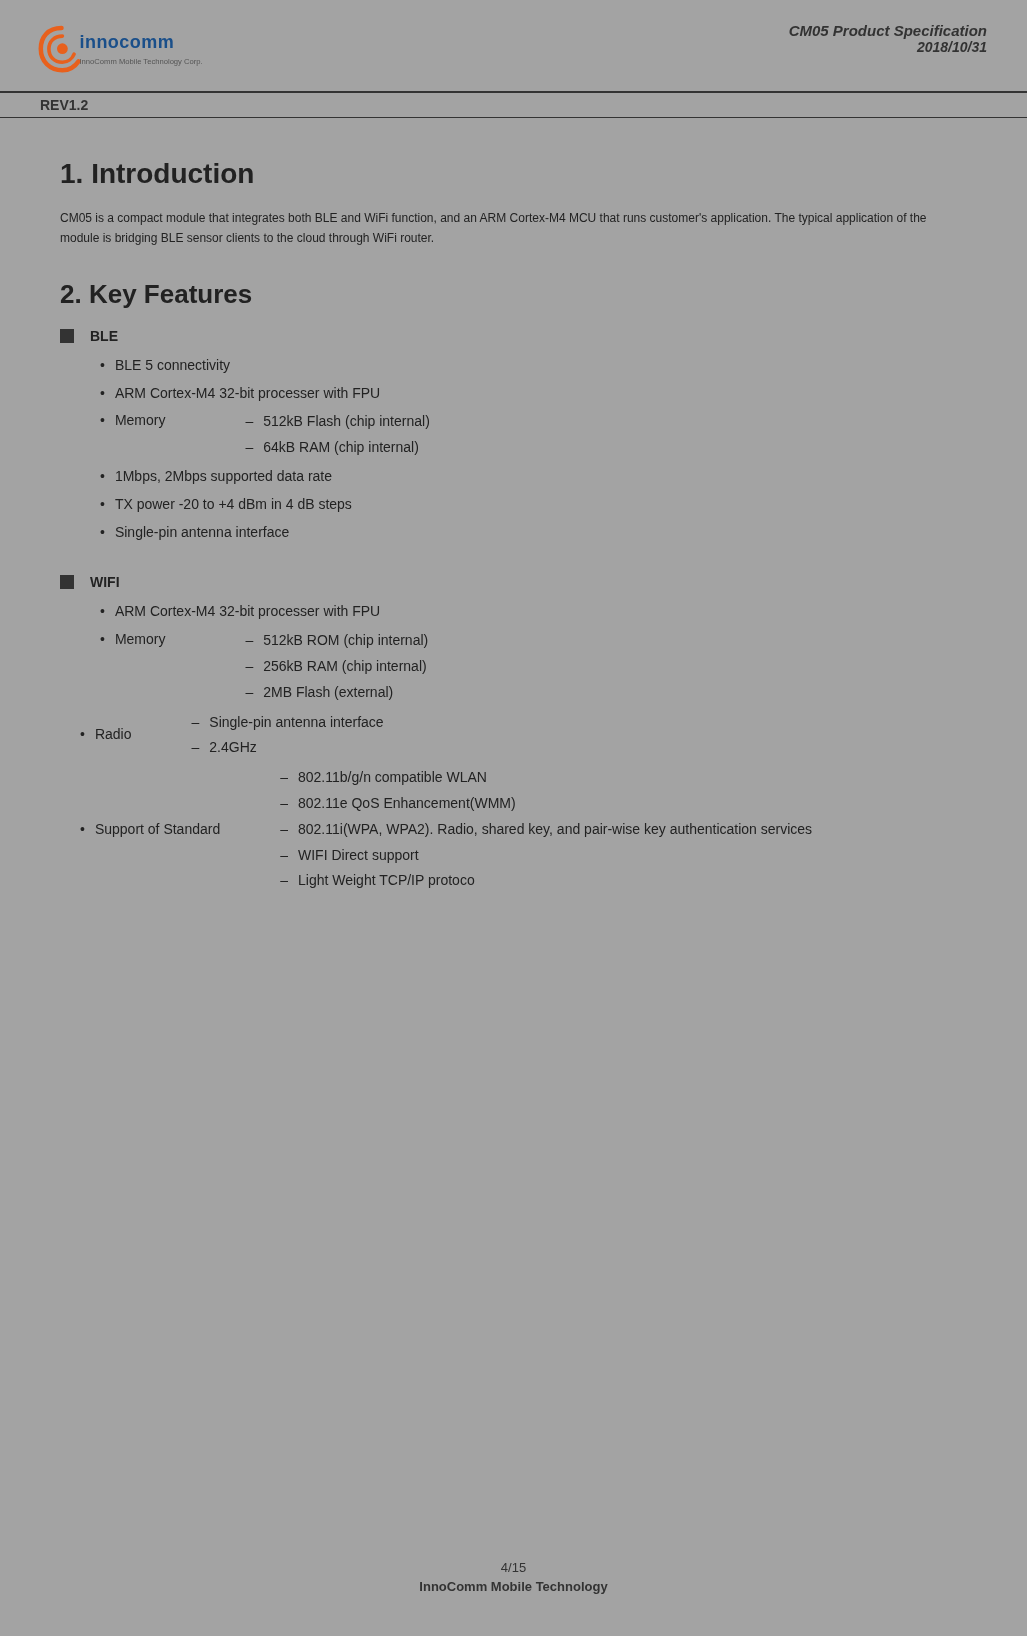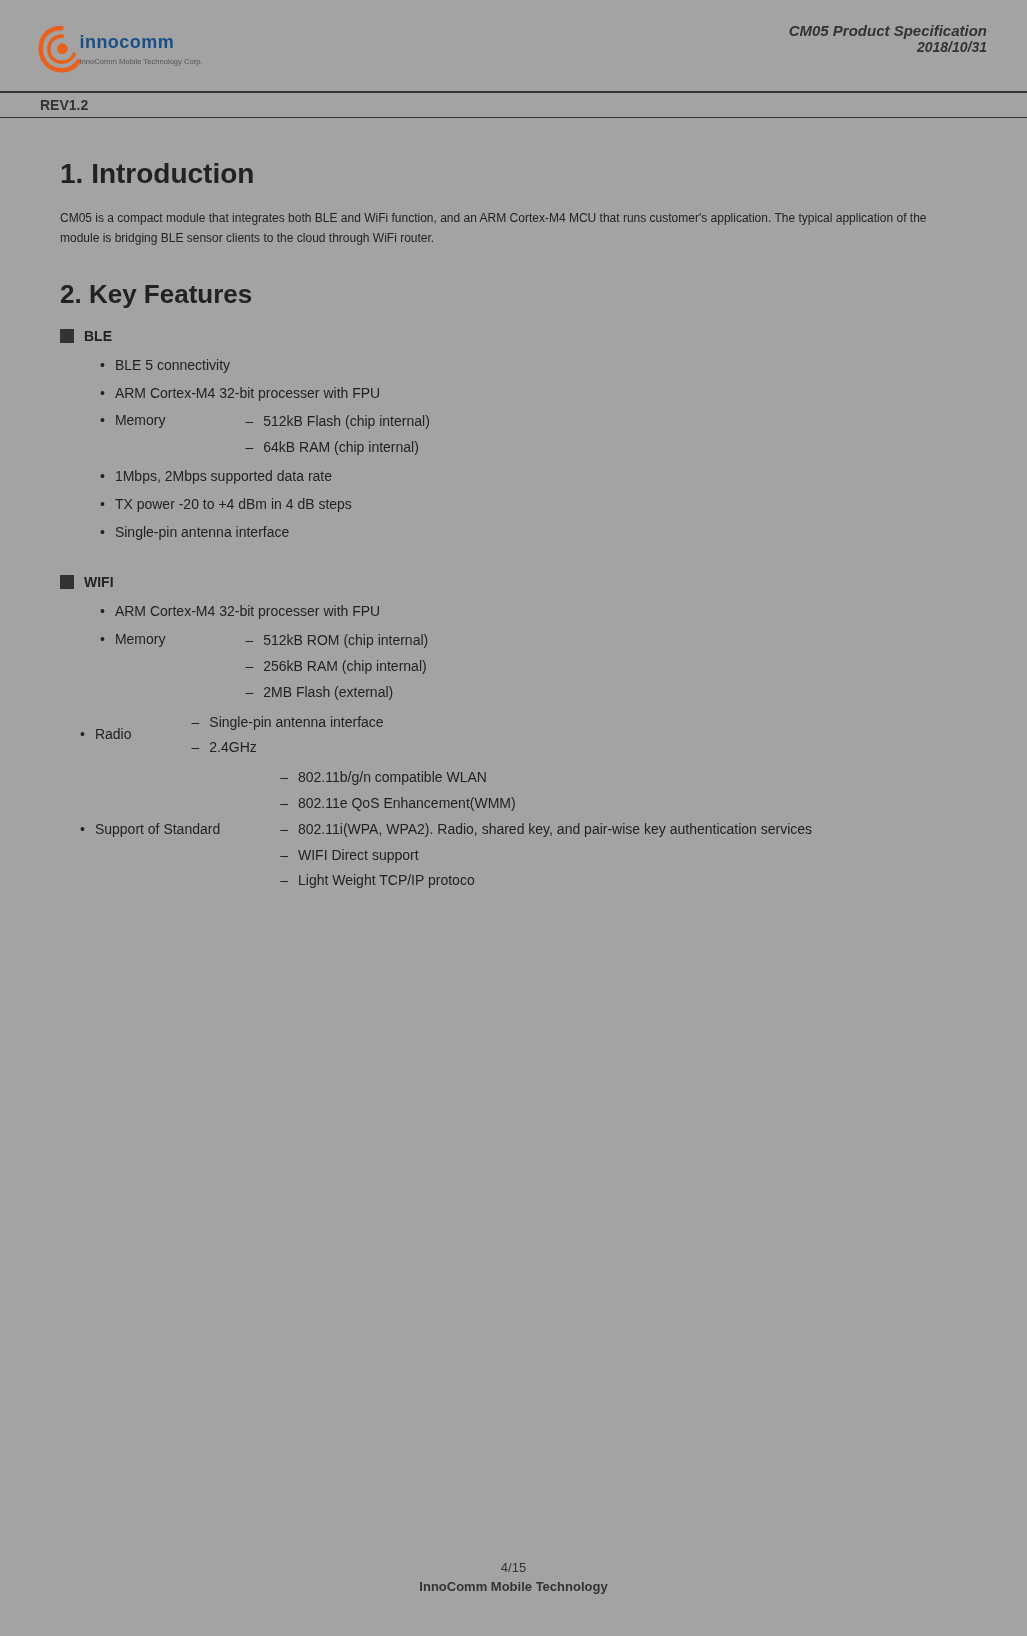--- a/index.html
+++ b/index.html
@@ -104,21 +104,21 @@
     .category-item {
       margin-bottom: 28px;
     }
 
     .category-header {
       display: flex;
       align-items: center;
       font-weight: bold;
       font-size: 14px;
       margin-bottom: 8px;
-      gap: 10px;
+      gap: 16px;
     }
 
     .square-bullet {
       display: inline-block;
       width: 14px;
       height: 14px;
       background: #333;
       flex-shrink: 0;
     }
 

